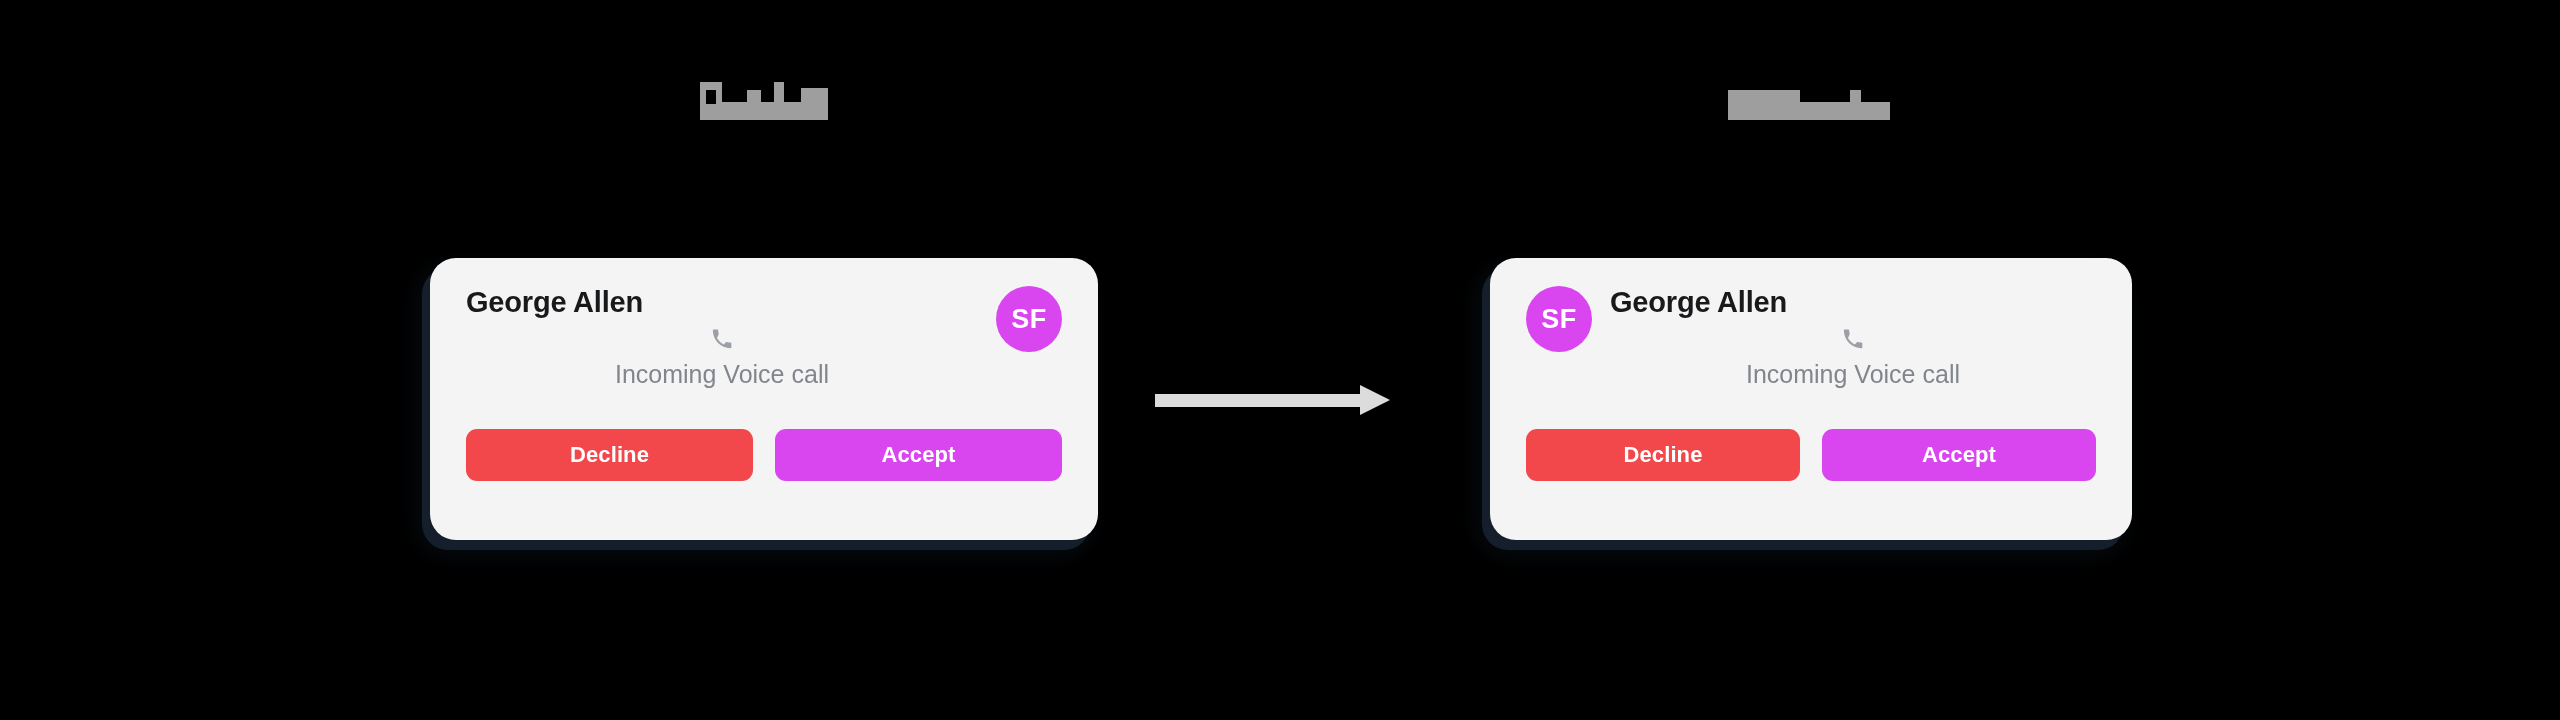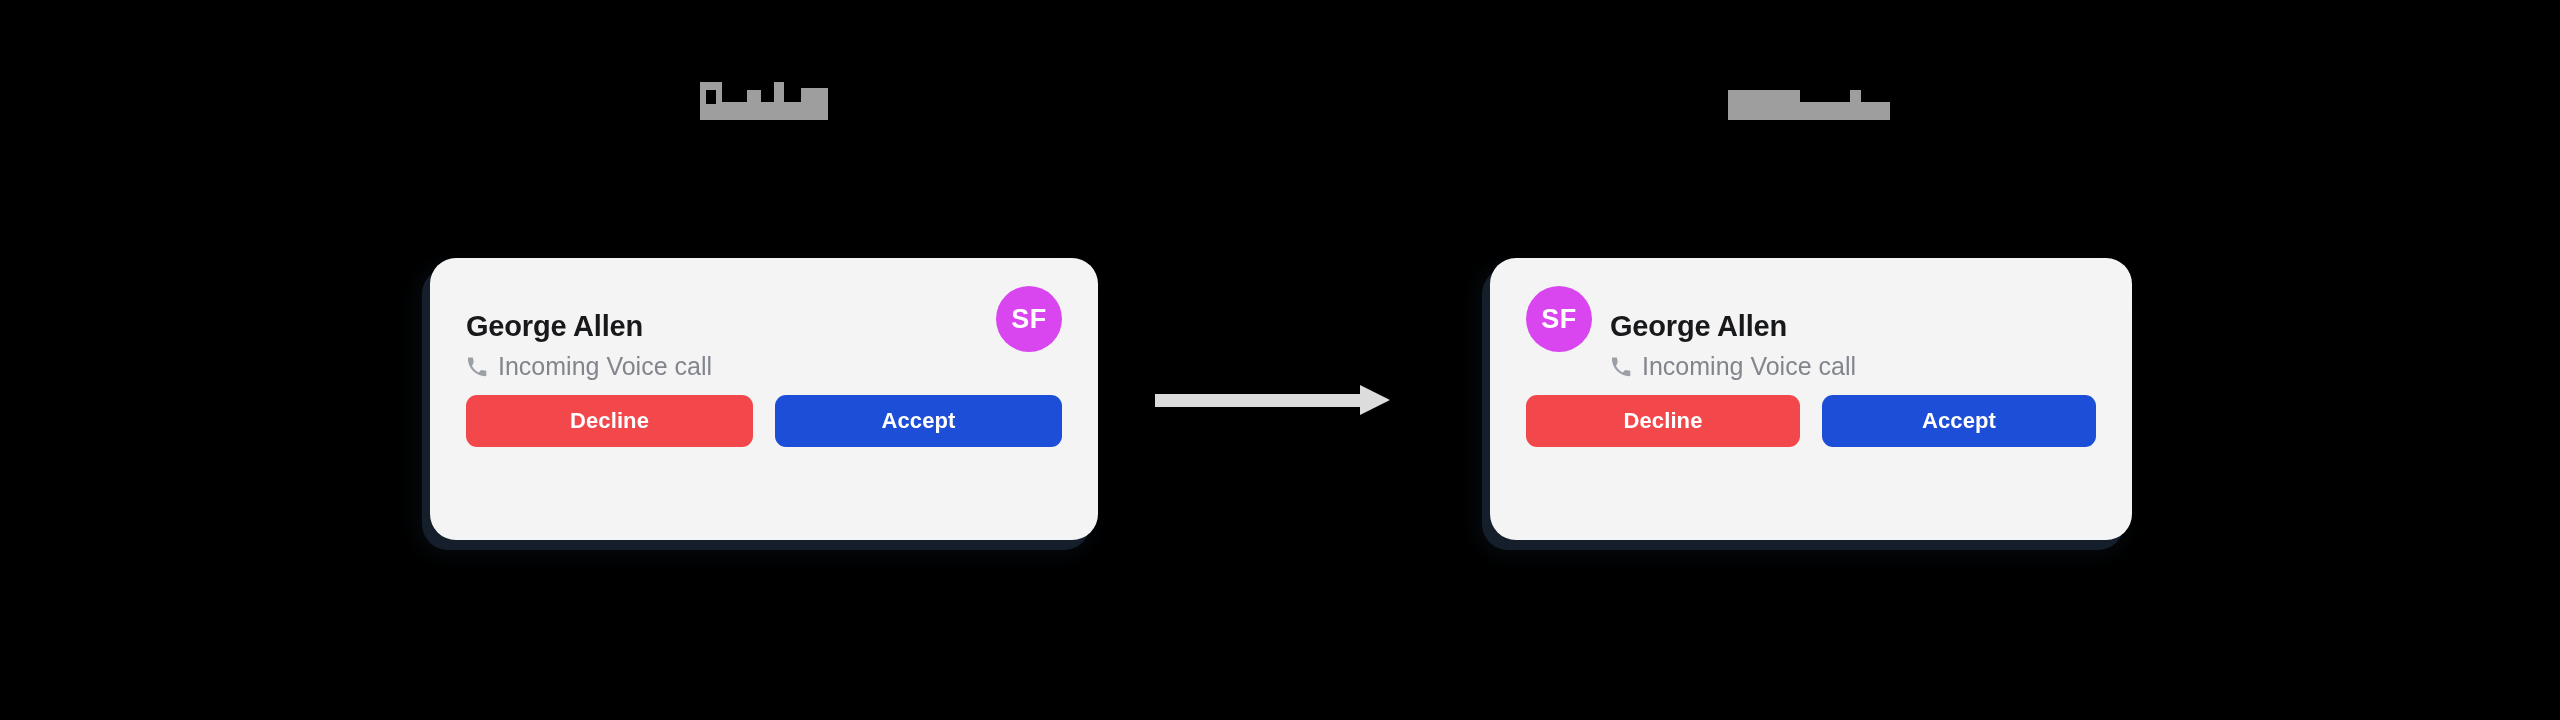--- a/index.html
+++ b/index.html
@@ -85,41 +85,41 @@
     display: flex;
     align-items: flex-start;
     gap: 18px;
   }
   .card-left .card-top  { flex-direction: row; }
   .card-right .card-top { flex-direction: row; }
 
   .card-text {
     flex: 1 1 auto;
     min-width: 0;
-    margin-top: 24px;
   }
 
   .caller-name {
     font-size: 29px;
     font-weight: 700;
     color: #18191b;
     letter-spacing: -0.2px;
     line-height: 1.15;
     white-space: nowrap;
   }
 
   .caller-status {
     margin-top: 9px;
     display: flex;
     align-items: center;
     gap: 10px;
     font-size: 25px;
     color: #82868c;
     line-height: 1.15;
     white-space: nowrap;
+    flex-direction: column;
   }
 
   .phone-icon {
     display: inline-block;
     width: 22px;
     height: 22px;
     flex: 0 0 auto;
     color: #9aa0a6;
   }
   .phone-icon svg { display: block; width: 22px; height: 22px; }
@@ -134,21 +134,21 @@
     font-size: 27px;
     font-weight: 600;
     letter-spacing: 0.5px;
     display: flex;
     align-items: center;
     justify-content: center;
     user-select: none;
   }
 
   .card-actions {
-    margin-top: 14px;
+    margin-top: 40px;
     display: flex;
     gap: 22px;
   }
 
   .action-btn {
     flex: 1 1 0;
     height: 52px;
     border: none;
     border-radius: 11px;
     color: #ffffff;
@@ -156,21 +156,21 @@
     font-size: 22px;
     font-weight: 700;
     letter-spacing: 0.1px;
     cursor: pointer;
     display: flex;
     align-items: center;
     justify-content: center;
     padding: 0;
   }
   .btn-decline { background: #f2484b; }
-  .btn-accept  { background: #1d4ed8; }
+  .btn-accept  { background: #d946ef; }
 </style>
 </head>
 <body>
 
 <div class="stage">
 
   <div class="redacted-group redact-left">
     <div class="rb" style="left:0px;   top:0px;  width:22px; height:30px;"></div>
     <div class="rb" style="left:0px;   top:20px; width:128px; height:18px; "></div>
     <div class="rb" style="left:6px;   top:8px;  width:10px;  height:14px; background:#000;"></div>

